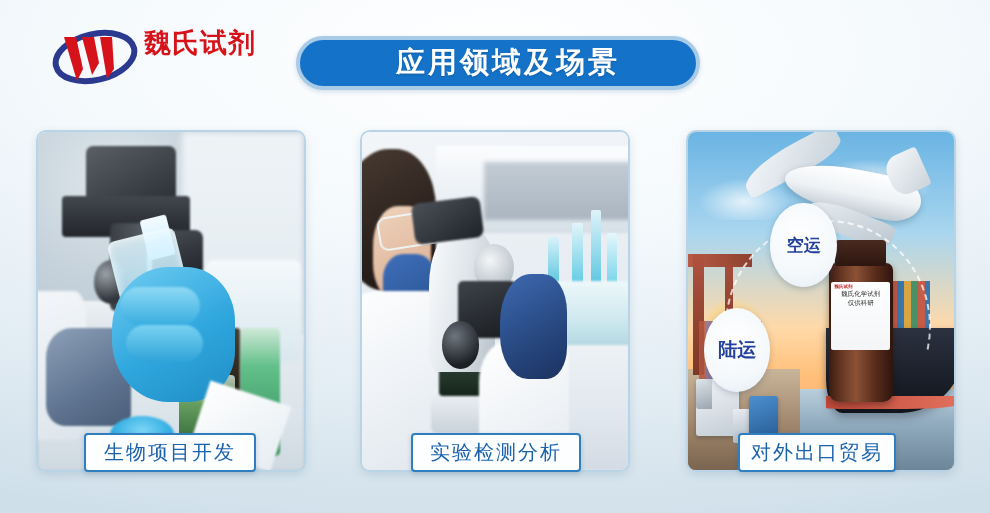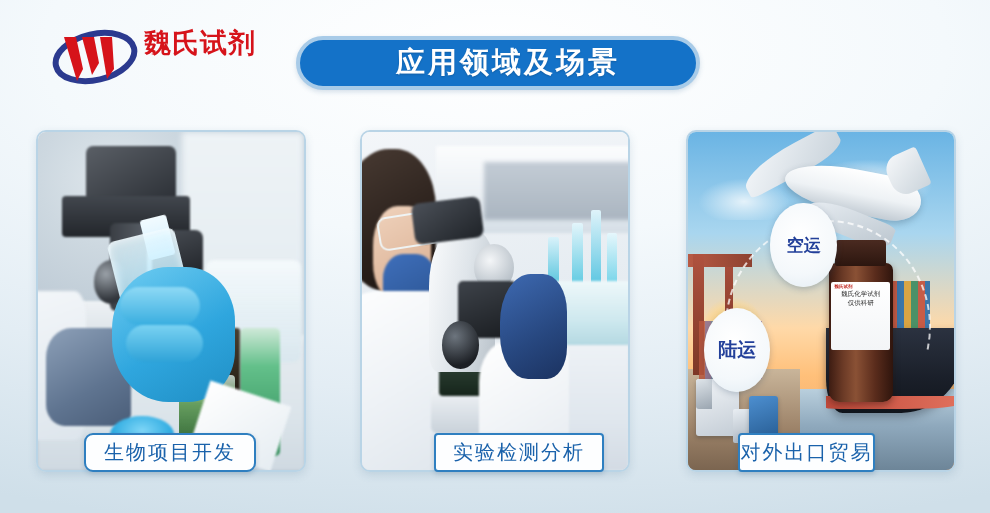--- a/index.html
+++ b/index.html
@@ -525,21 +525,21 @@
         <div class="c1-sleeve"></div>
         <div class="c1-flask-neck"></div>
         <div class="c1-flask"></div>
         <div class="c1-glove"></div>
         <div class="c1-finger1"></div>
         <div class="c1-finger2"></div>
         <div class="c1-paper"></div>
         <div class="c1-dish"></div>
       </div>
     </div>
-    <div class="caption" style="left:84px; width:172px;border-radius:9px;">
+    <div class="caption" style="left:84px; width:172px;">
       <span>生物项目开发</span>
     </div>
 
     <div class="card" style="left:360px;">
       <div class="card-photo">
         <div class="c2-bg"></div>
         <div class="c2-shelf"></div>
         <div class="c2-shelf-dark"></div>
         <div class="c2-bench"></div>
         <div class="c2-tube-a"></div>
@@ -556,21 +556,21 @@
         <div class="c2-scope-stage"></div>
         <div class="c2-scope-body"></div>
         <div class="c2-scope-eye"></div>
         <div class="c2-scope-turret"></div>
         <div class="c2-scope-obj"></div>
         <div class="c2-scope-knob"></div>
         <div class="c2-arm"></div>
         <div class="c2-hand"></div>
       </div>
     </div>
-    <div class="caption" style="left:434px; width:170px;">
+    <div class="caption" style="left:411px; width:170px;">
       <span>实验检测分析</span>
     </div>
 
     <div class="card" style="left:686px;">
       <div class="card-photo">
         <div class="c3-sky"></div>
         <div class="c3-cloud1"></div>
         <div class="c3-cloud2"></div>
         <div class="c3-sun"></div>
         <div class="c3-water"></div>
@@ -604,18 +604,18 @@
         </div>
 
         <div class="badge badge-air">
           <span>空运</span>
         </div>
         <div class="badge badge-land">
           <span>陆运</span>
         </div>
       </div>
     </div>
-    <div class="caption" style="left:738px; width:137px;">
+    <div class="caption" style="left:738px; width:158px;">
       <span>对外出口贸易</span>
     </div>
 
   </div>
 </div>
 
 </body></html>

